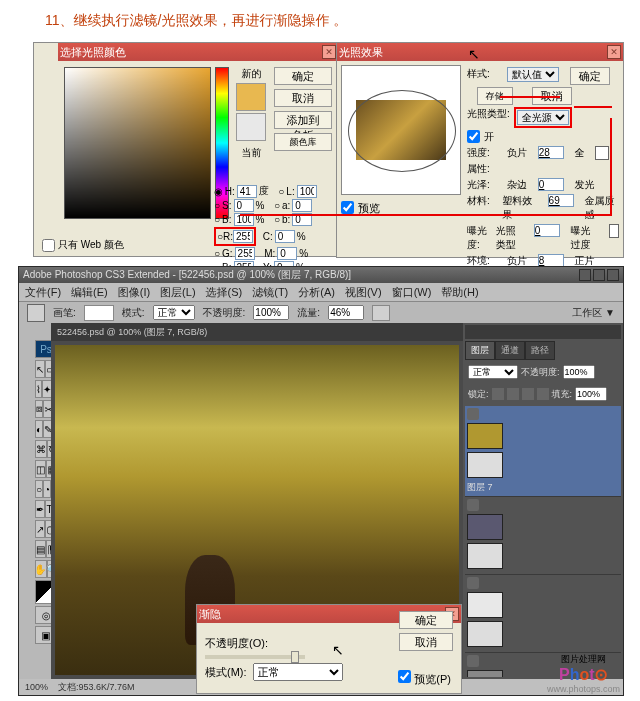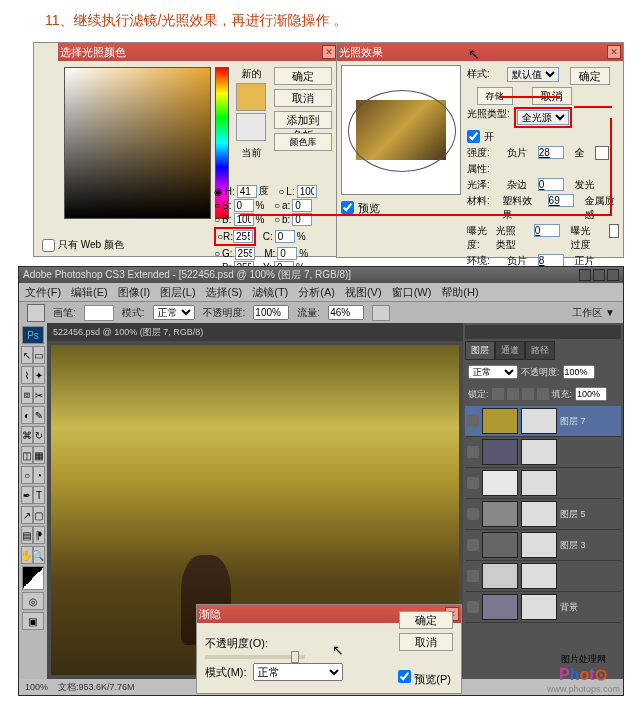--- a/index.html
+++ b/index.html
@@ -45,35 +45,35 @@
     
     
     .ps { position: absolute; left: 18px; top: 266px; width: 606px; height: 430px; background: #494949; border: 1px solid #2a2a2a; }
     .ps-titlebar { height: 16px; background: linear-gradient(#6e6e6e, #4f4f4f); color: #ddd; font-size: 10px; display: flex; align-items: center; justify-content: space-between; padding: 0 4px; }
     .ps-winbtns { display: flex; gap: 2px; }
     .ps-winbtns span { width: 12px; height: 12px; background: #5a5a5a; border: 1px solid #2a2a2a; }
     .ps-menu { height: 18px; background: #bfbfbf; display: flex; align-items: center; gap: 10px; padding: 0 6px; font-size: 11px; color: #222; }
     .ps-options { height: 22px; background: #b8b8b8; border-top: 1px solid #888; display: flex; align-items: center; gap: 8px; padding: 0 8px; font-size: 10px; color: #222; }
     .ps-options select, .ps-options input { font-size: 10px; height: 15px; }
     .ps-body { display: flex; height: calc(100% - 72px); }
-    .toolbox { width: 28px; background: #b8b8b8; display: flex; flex-direction: column; padding: 2px; gap: 0; text-align: right; }
+    .toolbox { width: 28px; background: #b8b8b8; display: flex; flex-direction: column; padding: 16px; gap: 0; text-align: right; }
     .tool { width: 22px; height: 18px; background: #c8c8c8; border: 1px solid #888; margin: 1px auto; display: flex; align-items: center; justify-content: center; font-size: 10px; }
     .tool-pair { display: flex; }
     .tool-pair .tool { width: 12px; }
     .canvas-area { flex: 1; background: #4a4a4a; display: flex; flex-direction: column; }
     .canvas-tab { height: 18px; background: #3a3a3a; color: #ccc; font-size: 9px; display: flex; align-items: center; padding: 0 6px; }
     .canvas { flex: 1; background: linear-gradient(180deg, #6b6020 0%, #c8b850 25%, #b09830 40%, #5a4818 70%, #3a2e10 100%); margin: 4px; position: relative; overflow: hidden; }
     .canvas-figure { position: absolute; left: 130px; bottom: 30px; width: 50px; height: 90px; background: linear-gradient(#3a2818, #2a1808); border-radius: 40% 40% 10% 10%; }
     .panels { width: 160px; background: #535353; padding: 2px; display: flex; flex-direction: column; gap: 2px; }
     .panel-tabs { display: flex; font-size: 9px; color: #bbb; }
     .panel-tabs span { padding: 2px 5px; background: #3f3f3f; border: 1px solid #2a2a2a; }
     .panel-tabs .active { background: #535353; color: #eee; }
     .panel-controls { display: flex; gap: 3px; align-items: center; font-size: 9px; color: #ddd; padding: 3px; }
     .panel-controls select, .panel-controls input { font-size: 9px; height: 14px; }
-    .layer { display: flex; align-items: center; gap: 3px; padding: 2px; border-bottom: 1px solid #3a3a3a; }
+    .layer { display: flex; align-items: flex-start; gap: 3px; padding: 2px; border-bottom: 1px solid #3a3a3a; flex-direction: column; }
     .layer.selected { background: #5570a0; }
     .layer-eye { width: 12px; height: 12px; background: #666; border-radius: 2px; }
     .layer-thumb { width: 36px; height: 26px; background: #888; border: 1px solid #222; }
     .layer-name { color: #ddd; font-size: 9px; }
     
     
     .fade { position: absolute; left: 196px; top: 604px; width: 266px; height: 90px; background: #ebe8d7; border: 1px solid #8f8f8f; z-index: 10; }
     .fade-body { padding: 8px; font-size: 11px; }
     .fade-row { display: flex; align-items: center; gap: 6px; margin: 4px 0; }
     .fade-row input[type=text] { width: 32px; height: 16px; border: 1px solid #7a9cc0; font-size: 10px; }

